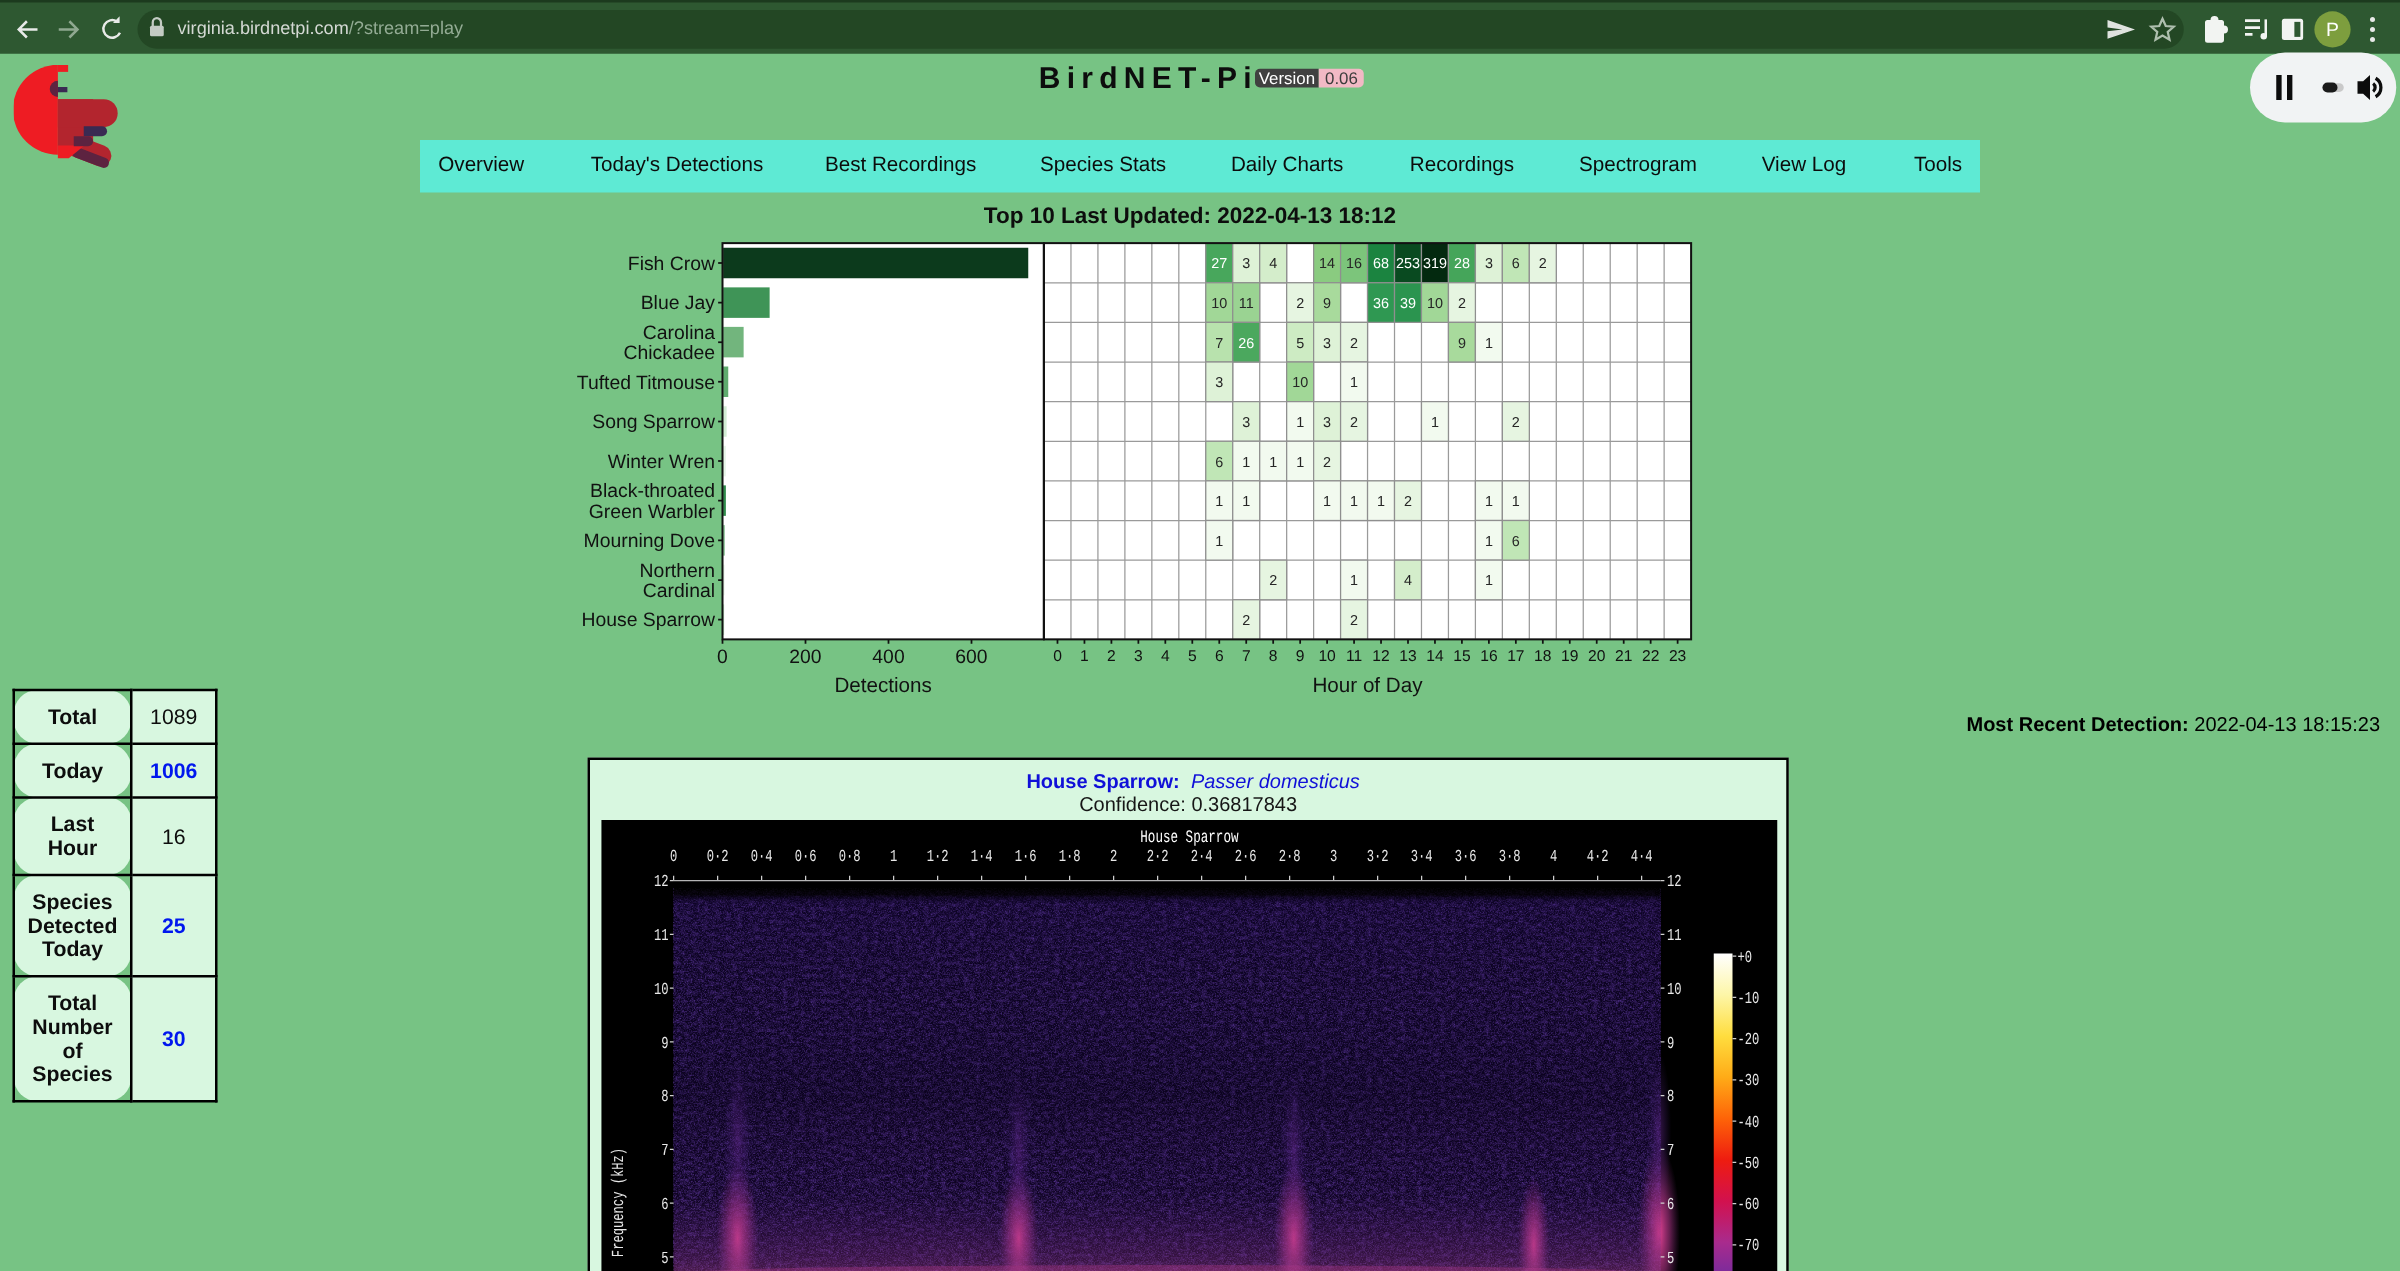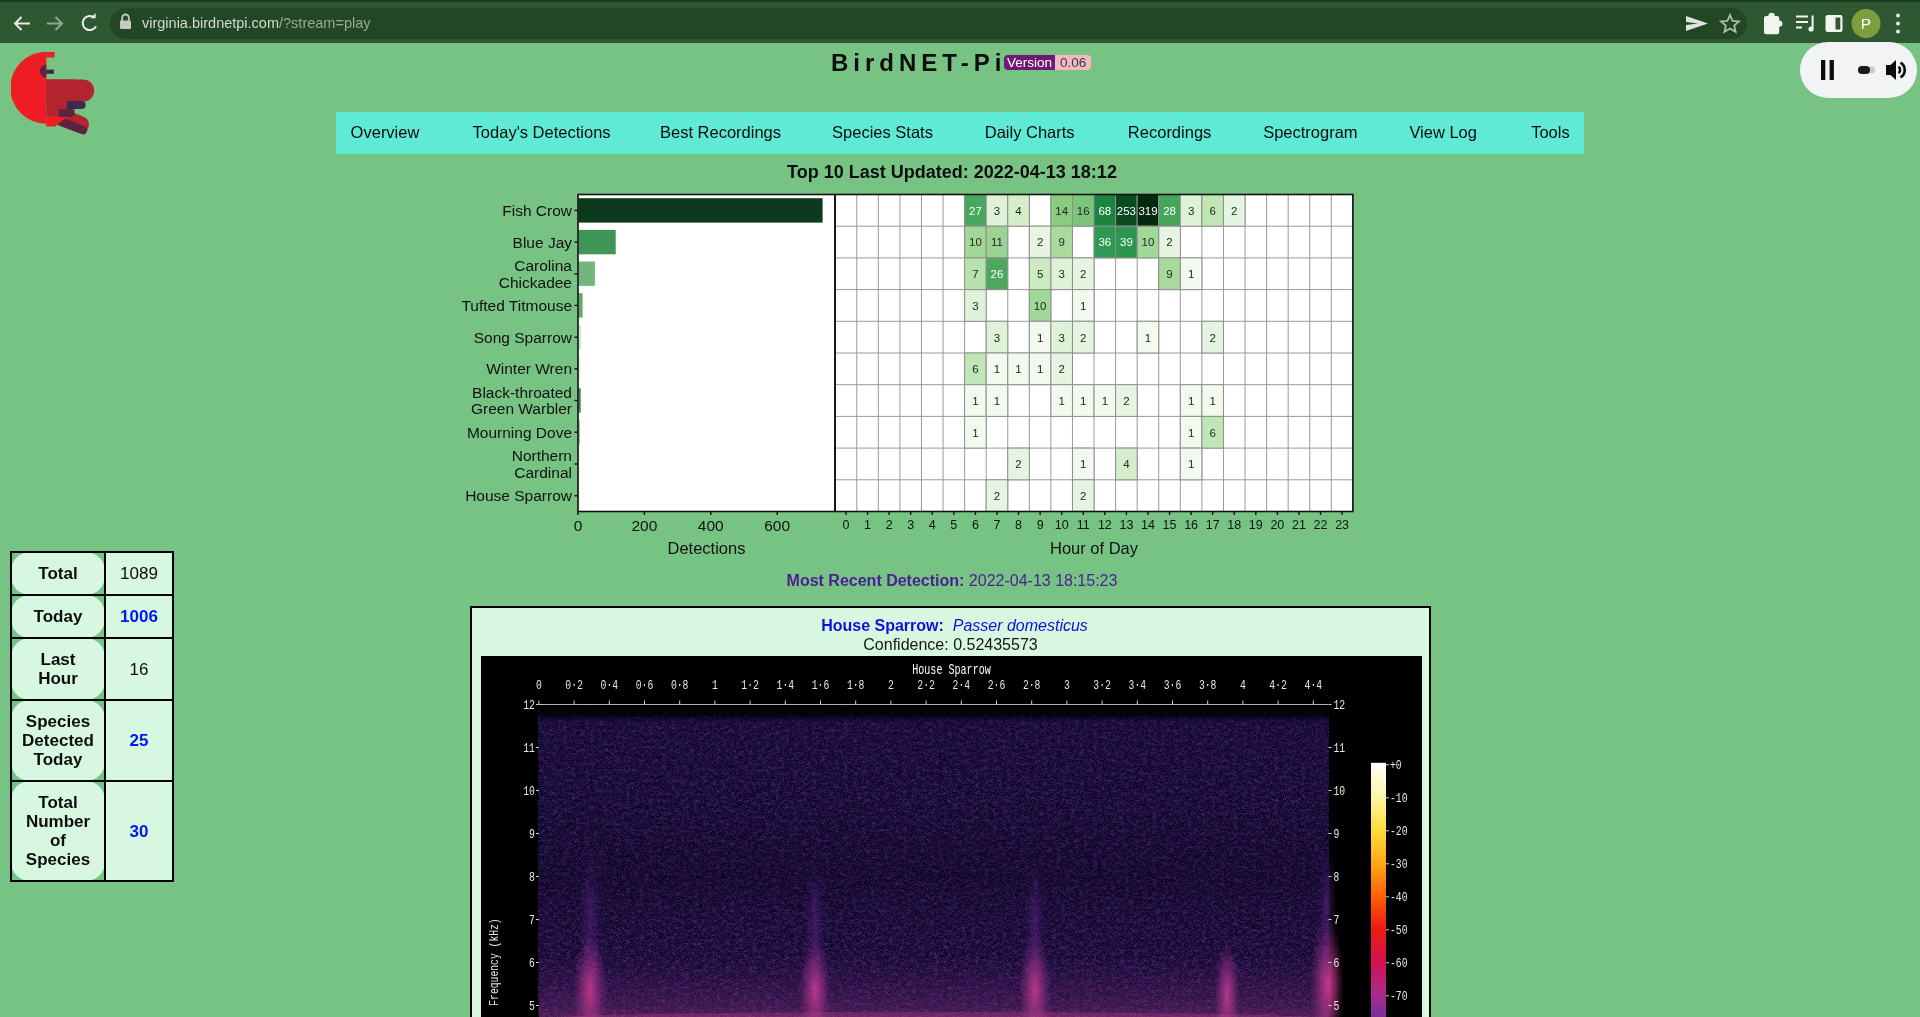--- a/index.html
+++ b/index.html
@@ -3,27 +3,27 @@
 <style>
 * { margin:0; padding:0; box-sizing:border-box; }
 html,body { width:1920px; height:1017px; overflow:hidden; background:#77c384; font-family:"Liberation Sans", sans-serif; }
 #toolbar { position:absolute; left:0; top:0; width:1920px; height:43px; background:#2e5831; border-top:2px solid #1c3a1e; }
 #urlpill { position:absolute; left:110px; top:6px; width:1637px; height:31px; border-radius:16px; background:#234724; }
 #urltext { position:absolute; left:142px; top:12.5px; font-size:14.5px; line-height:17px; color:#d4d9d4; }
 #urltext .dim { color:#93ab94; }
 .tbicon { position:absolute; top:0; }
 #title { position:absolute; left:831px; top:51px; font-size:24px; line-height:24px; font-weight:bold; color:#0d0d0d; letter-spacing:5px; }
 #badge { position:absolute; left:1004px; top:52px; height:22px; font-size:13.5px; line-height:22px; }
-#badge .l { background:#701a75; color:#fff; padding:0 3px; border-radius:4px 0 0 4px; }
+#badge .l { background:#404040; color:#fff; padding:0 3px; border-radius:4px 0 0 4px; }
 #badge .r { background:#f2b9c5; color:#3d3d3d; padding:0 5px; border-radius:0 4px 4px 0; }
 #player { position:absolute; left:1800px; top:42px; width:117px; height:56px; border-radius:28px; background:#f1f3f4; }
 #nav { position:absolute; left:336px; top:112px; width:1248px; height:42px; background:#5eead4; }
 #nav span { position:absolute; top:11px; font-size:16.5px; color:#0c0c0c; transform:translateX(-50%); white-space:nowrap; }
 #top10 { position:absolute; left:0; top:162px; width:1904px; text-align:center; font-size:18px; font-weight:bold; color:#0d0d0d; }
-#recent { position:absolute; left:0; top:572px; width:1904px; text-align:center; font-size:16px; color:#4c1d95; }
+#recent { position:absolute; left:0; top:572px; width:1904px; text-align:right; font-size:16px; color:#000000; }
 #stats { position:absolute; left:10px; top:551px; border-collapse:collapse; }
 #stats td { border:2px solid #000; background:#d8f7e0; text-align:center; vertical-align:middle; font-size:17px; line-height:19px; padding:11px 4px; color:#0d0d0d; }
 #stats td.k { font-weight:bold; width:94px;border-radius:19px; }
 #stats td.v { width:68px; }
 #stats .blue { color:#0017ee; font-weight:bold; }
 #detbox { position:absolute; left:470px; top:606px; width:961px; height:420px; background:#d8f7e0; border:2.5px solid #000; }
 #detbox .l1 { position:absolute; left:4px; top:7.5px; width:100%; text-align:center; font-size:16px; line-height:19px; color:#1010d8; font-weight:bold; }
 #detbox .l1 i { font-weight:normal; font-style:italic; }
 #detbox .l2 { position:absolute; left:0; top:26.5px; width:100%; text-align:center; font-size:16px; line-height:19px; color:#161616; }
 </style></head>
@@ -384,21 +384,21 @@
         <td class="k">Total<br>Number<br>of<br>Species</td>
         <td class="v blue">30</td>
       </tr>
 </tbody>
   </table>
 
 <div id="recent"><b>Most Recent Detection:</b> 2022-04-13 18:15:23</div>
 
 <div id="detbox">
   <div class="l1">House Sparrow: &nbsp;<i>Passer domesticus</i></div>
-  <div class="l2">Confidence: 0.52435573</div>
+  <div class="l2">Confidence: 0.36817843</div>
 </div>
 <svg id="spec" style="position:absolute;left:481px;top:656px" width="941" height="364" viewBox="0 0 941 364" font-family="Liberation Mono, monospace">
 <defs>
 <filter id="nz" x="0" y="0" width="100%" height="100%">
 <feTurbulence type="fractalNoise" baseFrequency="0.9" numOctaves="3" seed="7" stitchTiles="stitch" result="t"></feTurbulence>
 <feColorMatrix in="t" type="matrix" values="0 0 0 0 0.21  0 0 0 0 0.08  0 0 0 0 0.62  1.3 0 0 0 -0.55"></feColorMatrix>
 </filter>
 <filter id="nz2" x="0" y="0" width="100%" height="100%">
 <feTurbulence type="fractalNoise" baseFrequency="0.22 0.30" numOctaves="3" seed="11" stitchTiles="stitch" result="t"></feTurbulence>
 <feColorMatrix in="t" type="matrix" values="0 0 0 0 0.15  0 0 0 0 0.05  0 0 0 0 0.47  1.0 0 0 0 -0.44"></feColorMatrix>

